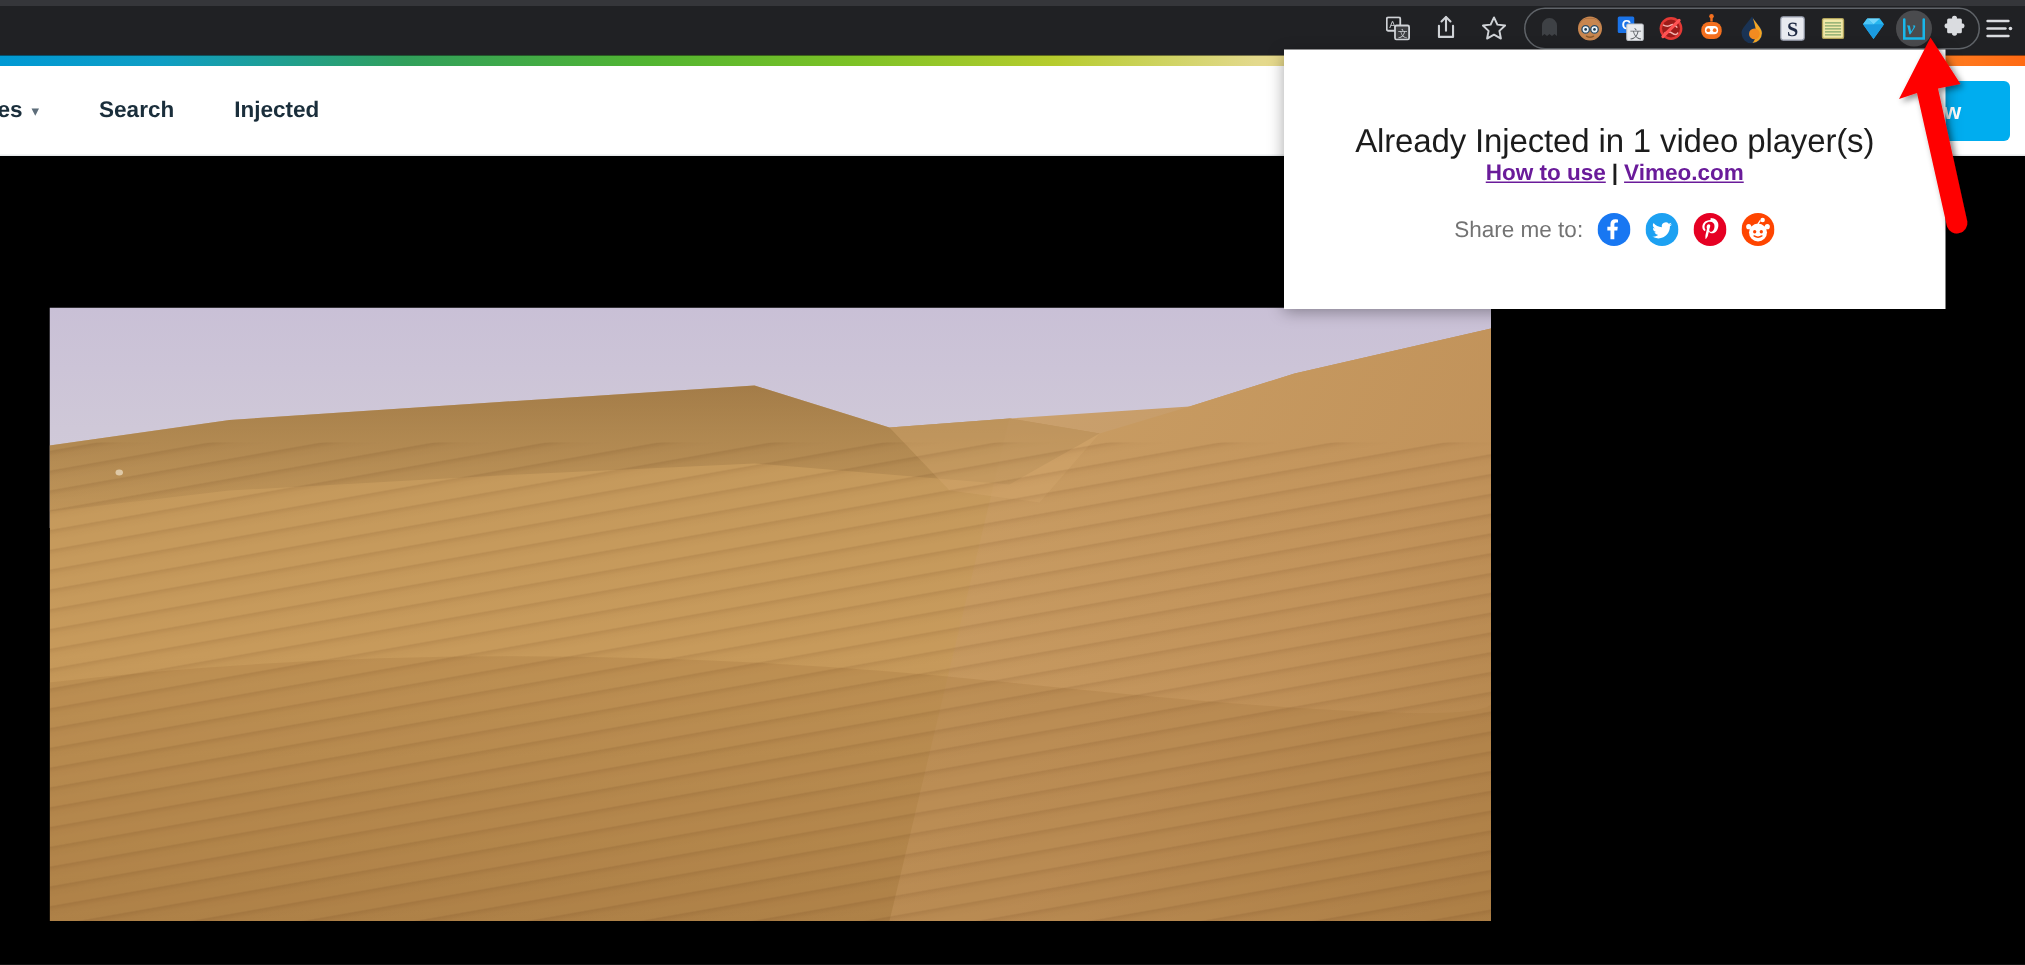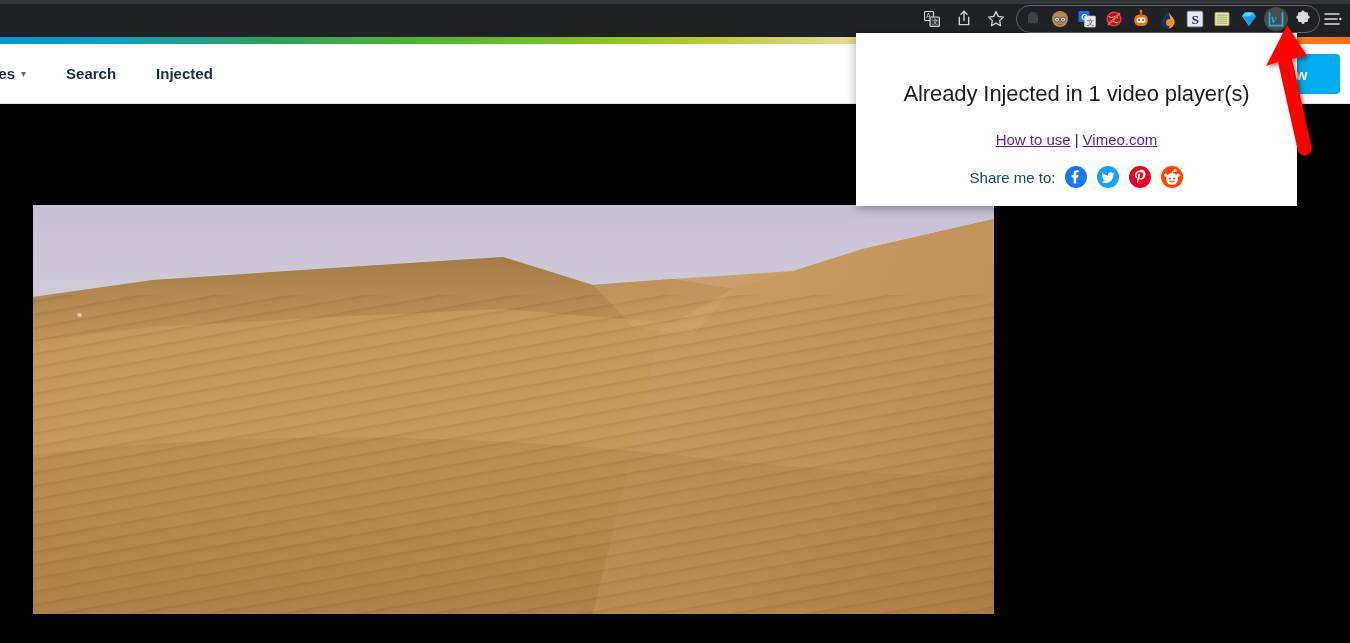--- a/index.html
+++ b/index.html
@@ -155,29 +155,28 @@
     align-items: center;
     padding-top: 48px;
     z-index: 30;
   }
   .popup-title {
     font-size: 22px; color: #1c1c1c; font-weight: normal;
     letter-spacing: -0.1px;
     white-space: nowrap;
   }
   .popup-links {
-    margin-top: 24px;
-    font-size: 15px; color: #1c1c1c;
+    font-size: 15px; color: #1c1c1c; font-weight: bold;
   }
   .popup-links a { color: #6a1b9a; text-decoration: underline; cursor: pointer; }
   .popup-sep { margin: 0 4px; color: #1c1c1c; }
   .popup-share {
     margin-top: 18px;
     display: flex; align-items: center; gap: 10px;
-    font-size: 15px; color: #0c4a6e;
+    font-size: 15px; color: #737373;
   }
   .social { width: 22px; height: 22px; border-radius: 50%; display:flex; align-items:center; justify-content:center; cursor:pointer; }
   .social svg { display:block; }
 
   
   .annot-arrow {
     position: absolute; left: 1263px; top: 22px;
     width: 80px; height: 148px;
     z-index: 40; pointer-events: none;
   }

